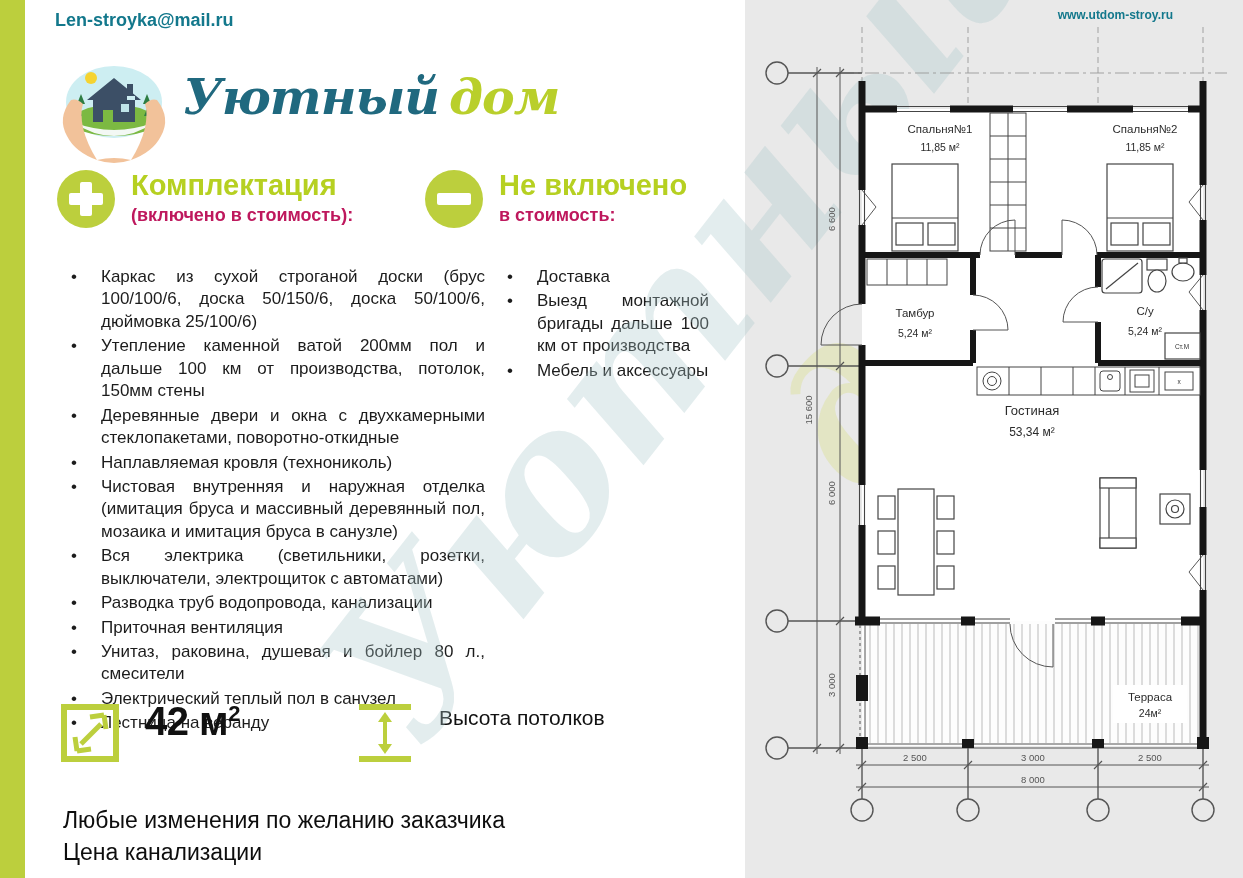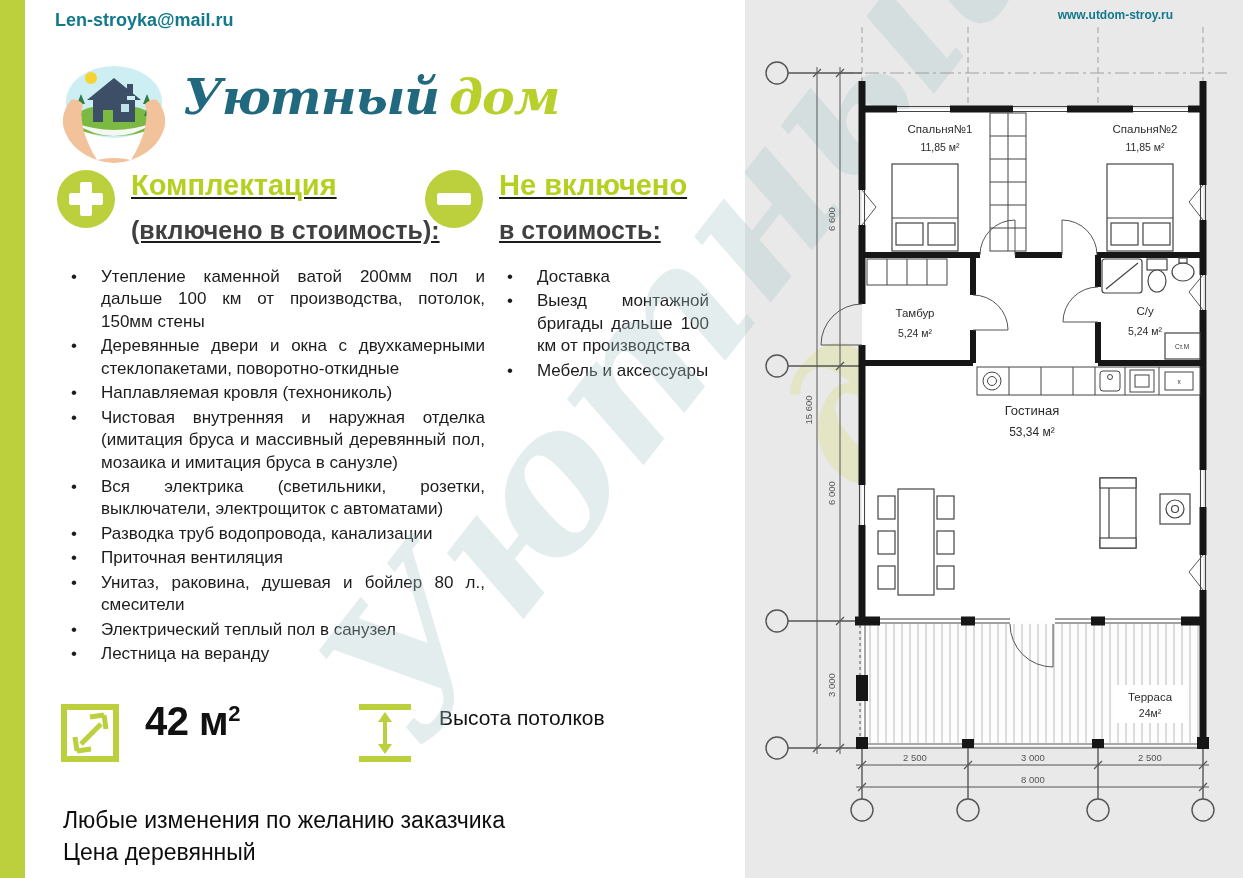--- a/index.html
+++ b/index.html
@@ -14,26 +14,26 @@
   .left { position:absolute; left:25px; top:0; width:720px; height:878px; background:#fff; }
 
   .email { position:absolute; left:30px; top:10px; font-size:18px; font-weight:bold; color:#13788c; text-decoration:none; }
 
   .logo { position:absolute; left:28px; top:60px; width:122px; height:108px; }
 
   .wordmark { position:absolute; left:158px; top:68px; font-family:"DejaVu Serif", serif; font-style:italic; font-weight:bold; font-size:49px; letter-spacing:-1px; white-space:nowrap; }
   .wordmark .wm1 { color:#20697f; }
   .wordmark .wm2 { color:#b9cf2b; margin-left:10px; }
 
-  .sec-header { position:absolute; display:flex; align-items:flex-start; gap:16px;text-decoration:underline; }
+  .sec-header { position:absolute; display:flex; align-items:flex-start; gap:16px; }
   .sec1 { left:32px; top:170px; }
   .sec2 { left:400px; top:170px; }
   .badge { width:58px; height:58px; flex:0 0 58px; }
   .sec-title { font-size:29px; font-weight:bold; color:#b6d021; line-height:1.1; }
-  .sec-sub { font-size:25px; font-weight:600; color:#404040; margin-top:14px; }
+  .sec-sub { font-size:18px; font-weight:600; color:#be185d; margin-top:3px; }
 
   ul.items { list-style:none; position:absolute; }
   .list1 { left:36px; top:266px; width:424px; }
   .list2 { left:472px; top:266px; width:212px; }
   ul.items li { position:relative; padding-left:40px; font-size:17px; line-height:1.32; text-align:justify; margin-bottom:2px; font-weight:500; }
   .list2 li { padding-left:32px; }
   ul.items li::before { content:"•"; position:absolute; left:10px; top:0; font-size:17px; }
 
   .stat { position:absolute; display:flex; align-items:flex-start; gap:22px; }
   .stat-a { left:34px; top:700px; }
@@ -109,20 +109,21 @@
         <circle cx="29" cy="29" r="29" fill="#bccf3d"></circle>
         <rect x="12" y="23" width="34" height="12" rx="2" fill="#fff"></rect>
       </svg>
       <div>
         <div class="sec-title">Не включено</div>
         <div class="sec-sub">в стоимость:</div>
       </div>
     </div>
 
     <ul class="items list1">
+      <li>Каркас из сухой строганой доски (брус 100/100/6, доска 50/150/6, доска 50/100/6, дюймовка 25/100/6)</li>
       <li>Утепление каменной ватой 200мм пол и дальше 100 км от производства, потолок, 150мм стены</li>
       <li>Деревянные двери и окна с двухкамерными стеклопакетами, поворотно-откидные</li>
       <li>Наплавляемая кровля (технониколь)</li>
       <li>Чистовая внутренняя и наружная отделка (имитация бруса и массивный деревянный пол, мозаика и имитация бруса в санузле)</li>
       <li>Вся электрика (светильники, розетки, выключатели, электрощиток с автоматами)</li>
       <li>Разводка труб водопровода, канализации</li>
       <li>Приточная вентиляция</li>
       <li>Унитаз, раковина, душевая и бойлер 80 л., смесители</li>
       <li>Электрический теплый пол в санузел</li>
       <li>Лестница на веранду</li>
@@ -154,21 +155,21 @@
         <polygon points="32,12 25,22 39,22" fill="#bccf3d"></polygon>
         <polygon points="32,54 25,44 39,44" fill="#bccf3d"></polygon>
       </svg>
       <div>
         <div class="stat-label">Высота потолков</div>
       </div>
     </div>
 
     <div class="footer">
       <div>Любые изменения по желанию заказчика</div>
-      <div>Цена деревянный</div>
+      <div>Цена канализации</div>
     </div>
   </div>
 
   <div class="panel">
     <div class="watermark wm-plan">дом</div>
     <a class="website" href="#">www.utdom-stroy.ru</a>
 
     <svg class="plan-svg" width="498" height="820" viewBox="0 0 498 820">
 
       <g stroke="#999" stroke-width="0.9">

